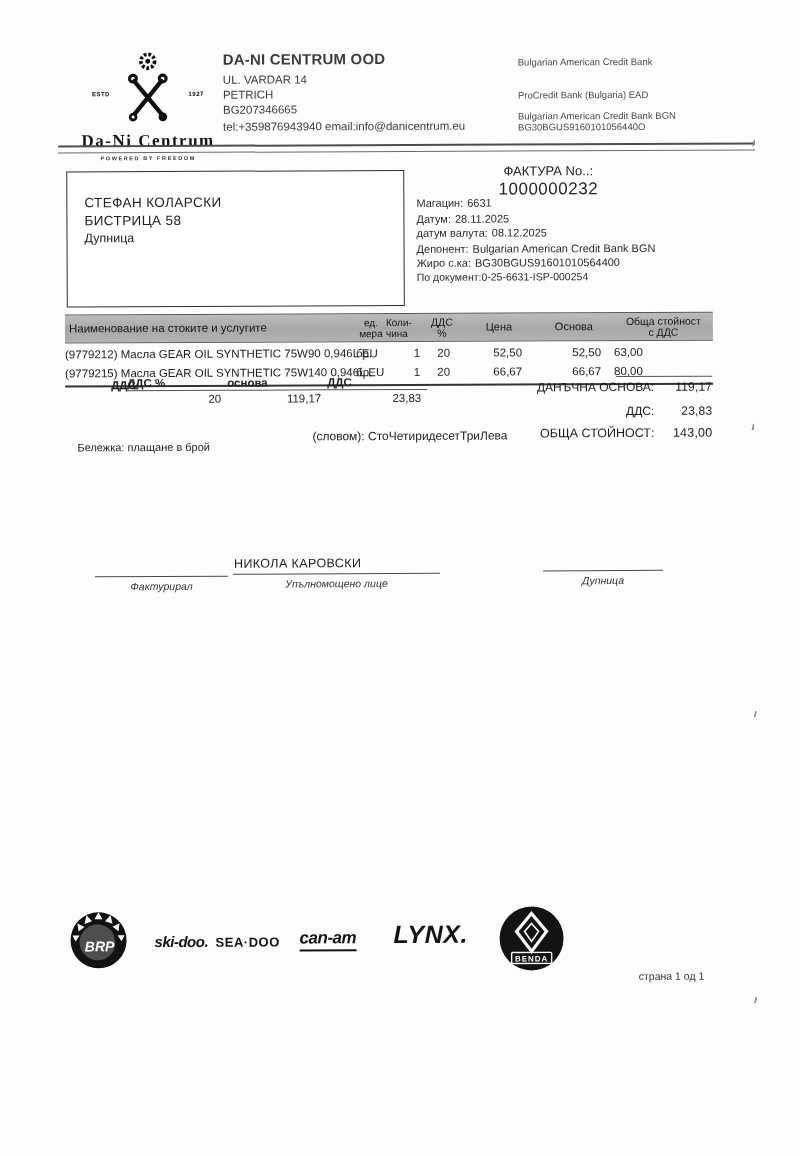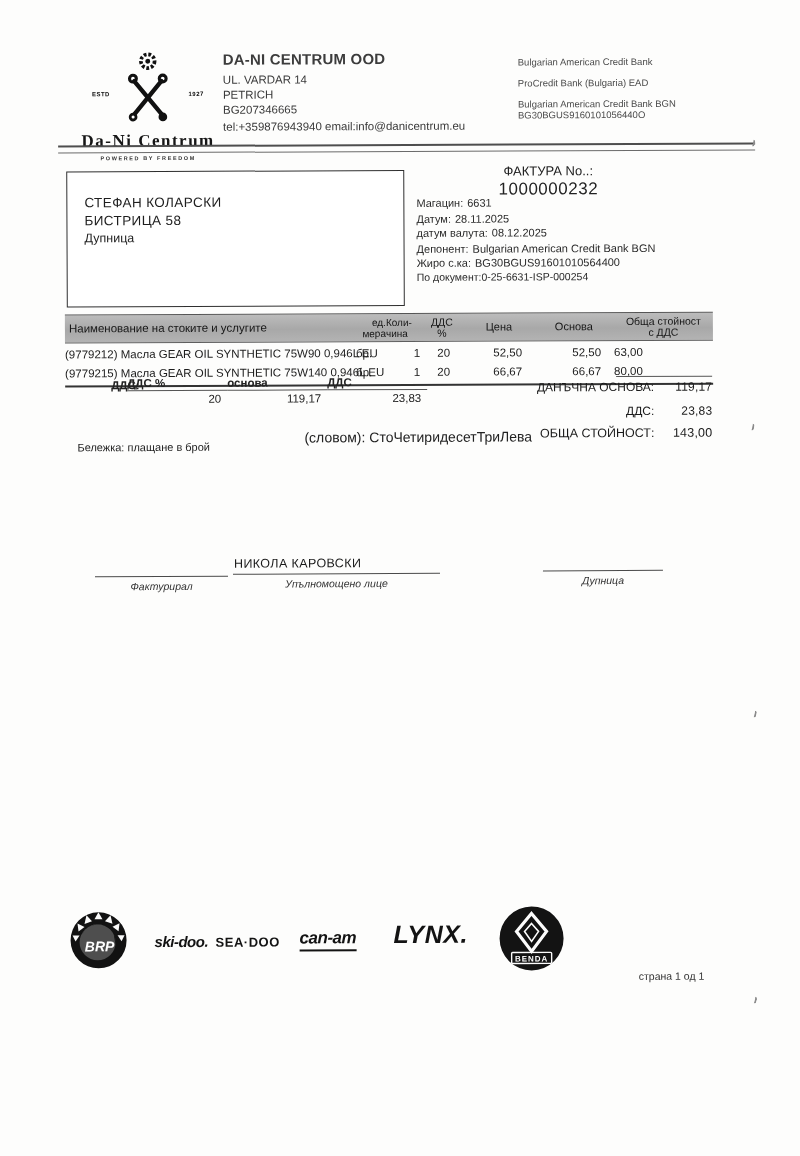--- a/index.html
+++ b/index.html
@@ -22,21 +22,21 @@
   .logo-name{font-family:"Liberation Serif","DejaVu Serif",serif;font-weight:bold;font-size:17px;letter-spacing:1.5px;color:#161616;margin-top:2px;white-space:nowrap;}
   .logo-tagline{font-size:5.5px;font-weight:bold;letter-spacing:1.6px;color:#333;margin-top:4px;}
 
   .company-block{position:absolute;left:225px;top:50px;color:#3a3a3a;}
   .company-name{font-size:15px;font-weight:bold;letter-spacing:.2px;margin-bottom:5px;color:#3c3c3c;}
   .company-line{font-size:11.5px;line-height:15px;color:#3a3a3a;}
   .company-line.contact{margin-top:2px;}
 
   .banks-block{position:absolute;left:520px;top:57px;font-size:9.5px;color:#4a4a4a;}
   .bank-line{line-height:11px;}
-  .bank-line.b1{margin-bottom:10px;}
+  .bank-line.b1{margin-bottom:22px;}
   .bank-line.b2{margin-bottom:10px;}
 
   .header-rule{position:absolute;left:60px;top:144px;width:697px;height:5px;
     border-top:2px solid #4e4e4e;border-bottom:1px solid #6b6b6b;}
 
   
   .customer-box{position:absolute;left:68px;top:170px;width:336px;height:134px;border:1.5px solid #2f2f2f;background:#fff;}
   .customer-text{padding:22px 0 0 17px;}
   .customer-name{font-size:13.5px;letter-spacing:.4px;line-height:18px;}
   .customer-address{font-size:13.5px;letter-spacing:.4px;line-height:18px;}
@@ -53,21 +53,21 @@
   .meta-line.m6{font-size:10.5px;}
 
   
   .items-table{position:absolute;left:66px;top:313px;width:648px;}
   .thead{display:grid;grid-template-columns:285px 36px 34px 44px 70px 80px 99px;
     background:linear-gradient(180deg,#bcbcbc 0%,#a8a8a8 55%,#b3b3b3 100%);
     border-top:1.5px solid #555;border-bottom:1px solid #5e5e5e;
     min-height:27px;align-items:center;font-size:11px;color:#161616;}
   .th{line-height:11px;}
   .th-name{padding-left:4px;font-size:11.5px;}
-  .th-unit{text-align:right;padding-left:6px;font-size:10px;}
+  .th-unit{text-align:center;padding-left:6px;font-size:10px;}
   .th-qty{text-align:left;font-size:10px;}
   .th-vat{text-align:center;font-size:10.5px;}
   .th-price{text-align:center;}
   .th-base{text-align:center;}
   .th-total{text-align:center;font-size:10.5px;}
   .th .tl{display:block;}
   .trow{display:grid;grid-template-columns:285px 36px 34px 44px 70px 80px 99px;
     font-size:11.5px;color:#1c1c1c;align-items:center;height:16px;margin-top:3px;}
   .td-name{white-space:nowrap;}
   .td-unit{padding-left:6px;}
@@ -86,21 +86,21 @@
   .vat-col .vv{text-align:right;font-size:11.5px;padding:2px 6px 0 0;color:#1c1c1c;}
 
   
   .totals-rule{position:absolute;left:617px;top:377px;width:96px;border-top:1.2px solid #555;}
   .total-row{position:absolute;right:87px;display:flex;align-items:baseline;font-size:12px;color:#1a1a1a;}
   .total-row .t-label{margin-right:12px;}
   .total-row .t-value{min-width:46px;text-align:right;letter-spacing:.2px;}
   .total-row.r1{top:381px;}
   .total-row.r2{top:405px;}
   .total-row.r3{top:427px;font-size:12.5px;}
-  .in-words{position:absolute;left:305px;top:429px;font-size:14px;color:#222;}
+  .in-words{position:absolute;left:313px;top:429px;font-size:12px;color:#222;}
 
   .note-line{position:absolute;left:78px;top:440px;font-size:11px;color:#222;}
 
   
   .sig-name{position:absolute;left:234px;top:556px;font-size:12.5px;letter-spacing:.4px;color:#1a1a1a;}
   .sig{position:absolute;border-top:1.2px solid #4a4a4a;text-align:center;font-size:10.5px;color:#333;padding-top:3px;font-style:italic;}
   .sig.s1{left:95px;top:575px;width:133px;}
   .sig.s2{left:233px;top:573px;width:207px;}
   .sig.s3{left:543px;top:571px;width:120px;}
 

